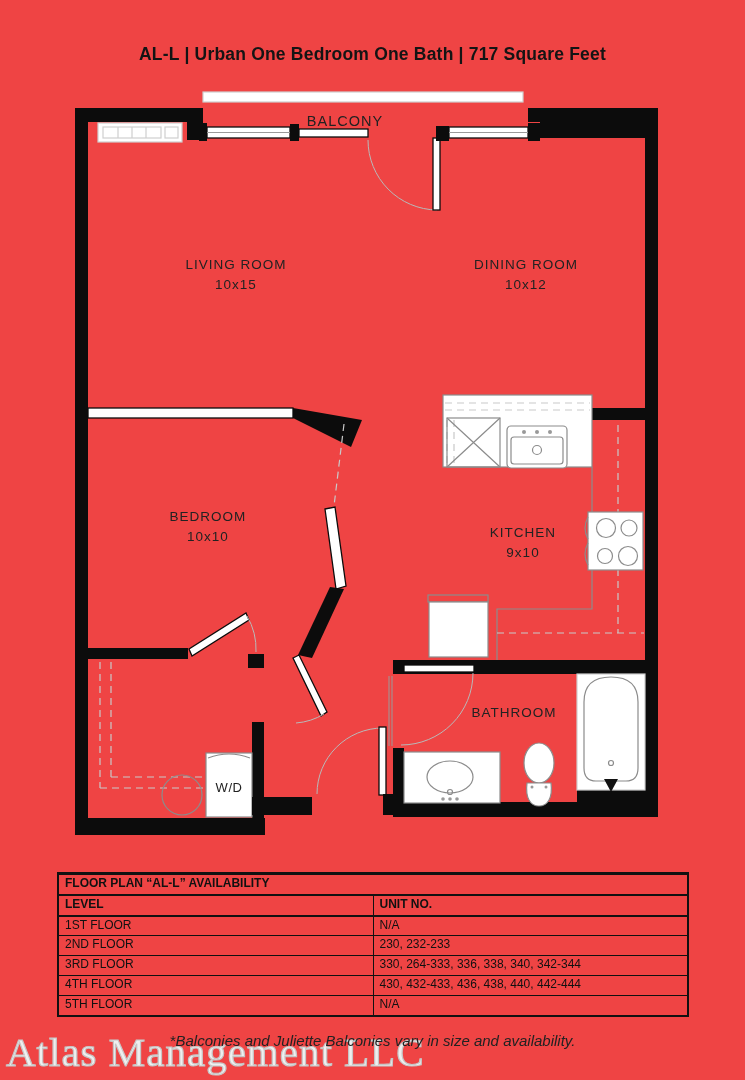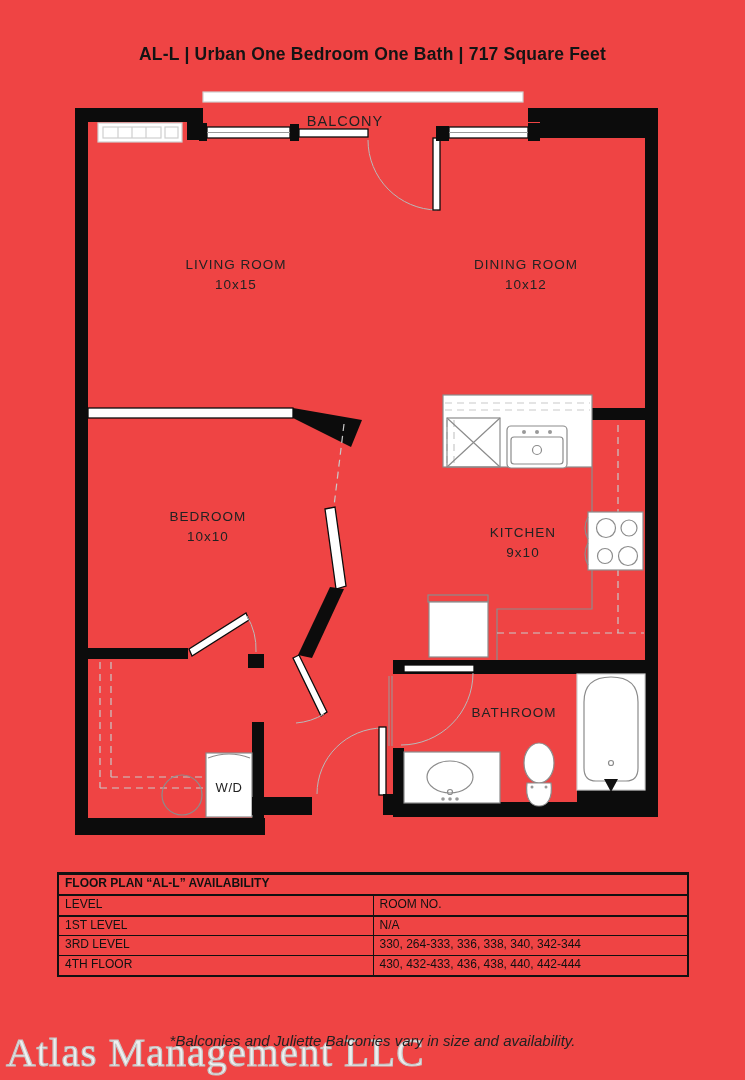--- a/index.html
+++ b/index.html
@@ -19,21 +19,21 @@
   .dot{fill:#999;stroke:none;}
   text.room{font-family:"Liberation Sans",sans-serif;font-size:13.5px;fill:#222;
             letter-spacing:1px;text-anchor:middle;}
   text.small{font-family:"Liberation Sans",sans-serif;font-size:13px;fill:#222;
              letter-spacing:.5px;text-anchor:middle;}
   #availability{position:absolute;left:57px;top:872px;width:632px;border-collapse:collapse;
                 table-layout:fixed;}
   #availability td{border:1.5px solid #111;font-size:12px;color:#111;
                    padding:2px 22px 3px 6px;line-height:1.15;white-space:nowrap;overflow:hidden;}
   #availability tr.t-title td{font-weight:bold;border-bottom-width:2px;}
-  #availability tr.t-head td{font-weight:normal;border-bottom-width:2px;margin-left:33px;}
+  #availability tr.t-head td{font-weight:bold;border-bottom-width:2px;margin-left:33px;}
   #availability{border:2px solid #111;border-top-width:3px;}
   #availability td.col-level{width:147px;}
   #footnote{position:absolute;top:1032px;left:0;width:745px;text-align:center;
             font-size:15px;font-style:italic;color:#222;z-index:3;}
   #watermark{position:absolute;left:6px;top:1028px;z-index:2;
              font-family:"Liberation Serif",serif;font-size:41px;color:#efefef;
              -webkit-text-stroke:1.2px #c6c6c6;letter-spacing:1px;white-space:nowrap;}
 </style>
 </head>
 <body>
@@ -200,33 +200,41 @@
     </g>
   </svg>
 
   <table id="availability">
     <tbody>
         <tr class="t-title">
       <td colspan="2">FLOOR PLAN “AL-L” AVAILABILITY</td>
     </tr>
     <tr class="t-head">
       <td class="col-level">LEVEL</td>
-      <td>ROOM NO.</td>
-    </tr>
-    <tr>
-      <td class="col-level">1ST LEVEL</td>
+      <td>UNIT NO.</td>
+    </tr>
+    <tr>
+      <td class="col-level">1ST FLOOR</td>
       <td>N/A</td>
     </tr>
     <tr>
-      <td class="col-level">3RD LEVEL</td>
+      <td class="col-level">2ND FLOOR</td>
+      <td>230, 232-233</td>
+    </tr>
+    <tr>
+      <td class="col-level">3RD FLOOR</td>
       <td>330, 264-333, 336, 338, 340, 342-344</td>
     </tr>
     <tr>
       <td class="col-level">4TH FLOOR</td>
       <td>430, 432-433, 436, 438, 440, 442-444</td>
     </tr>
+    <tr>
+      <td class="col-level">5TH FLOOR</td>
+      <td>N/A</td>
+    </tr>
   </tbody>
     </table>
 
   <div id="watermark">Atlas Management LLC</div>
   <div id="footnote">*Balconies and Juliette Balconies vary in size and availability.</div>
 
 </div>
 
 </body></html>

